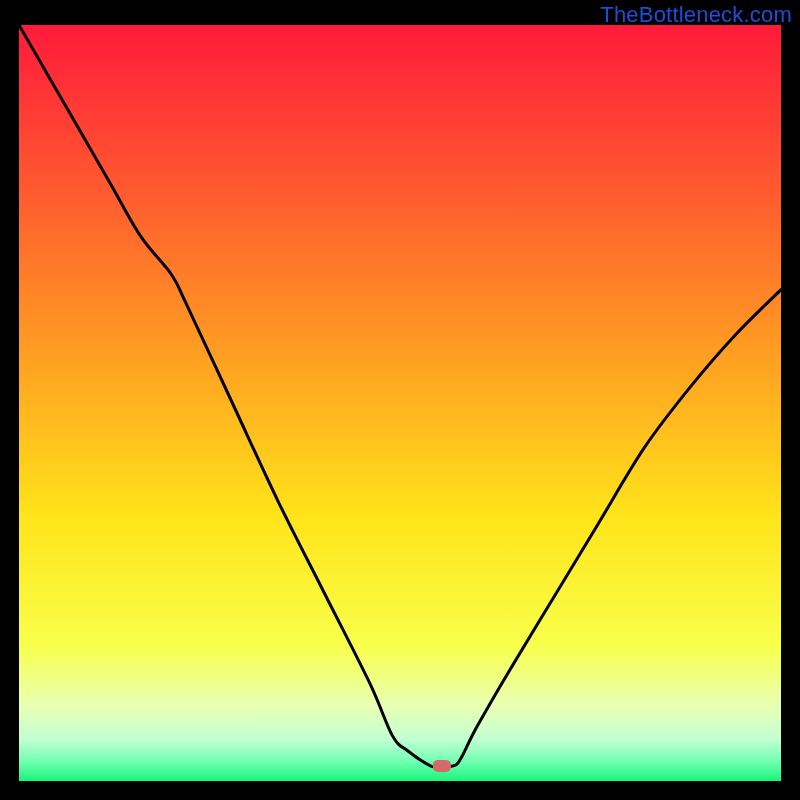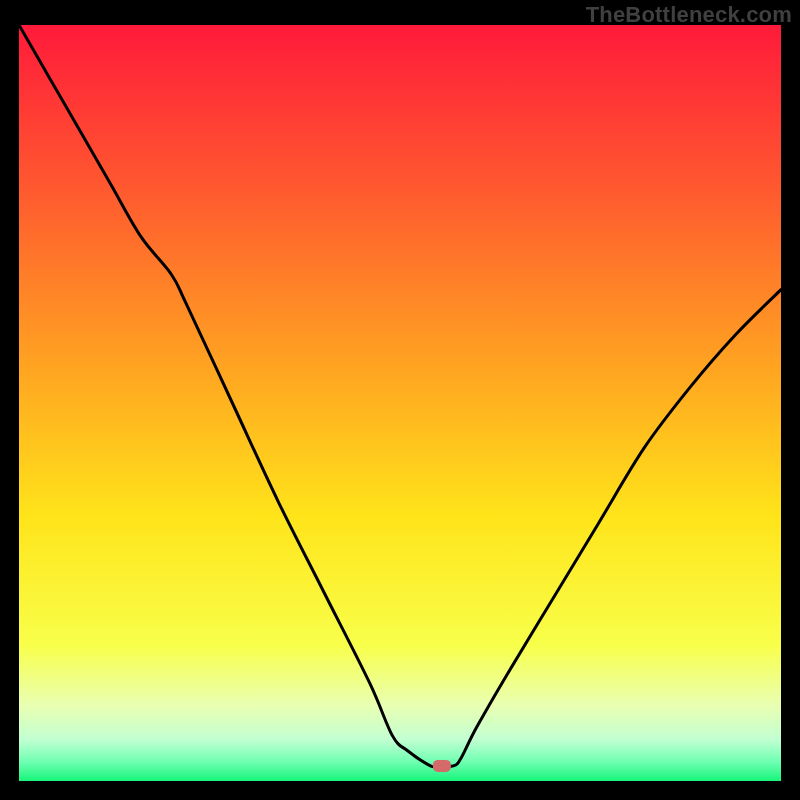--- a/index.html
+++ b/index.html
@@ -16,22 +16,22 @@
     left: 0;
     top: 0;
     width: 800px;
     height: 800px;
   }
   .watermark {
     position: absolute;
     top: 2px;
     right: 8px;
     font-size: 22px;
-    font-weight: bold;
-    color: #404040;
+    font-weight: normal;
+    color: #1d4ed8;
     letter-spacing: 0.2px;
     user-select: none;
   }
   svg { display:block; }
 </style>
 </head>
 <body>
 
 <div class="chart-wrap">
   <svg id="chart-svg" width="800" height="800" viewBox="0 0 800 800">

